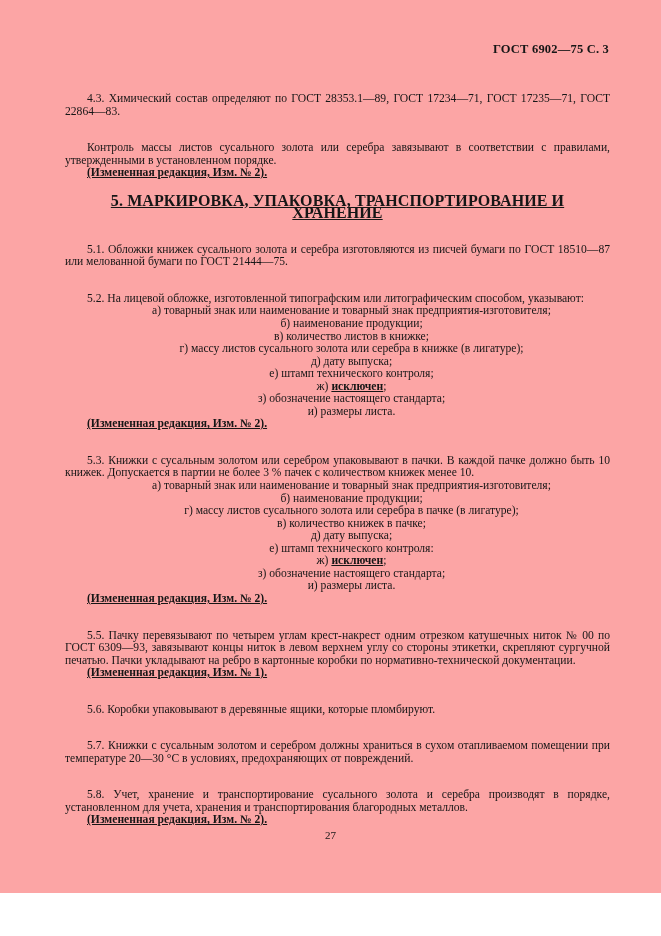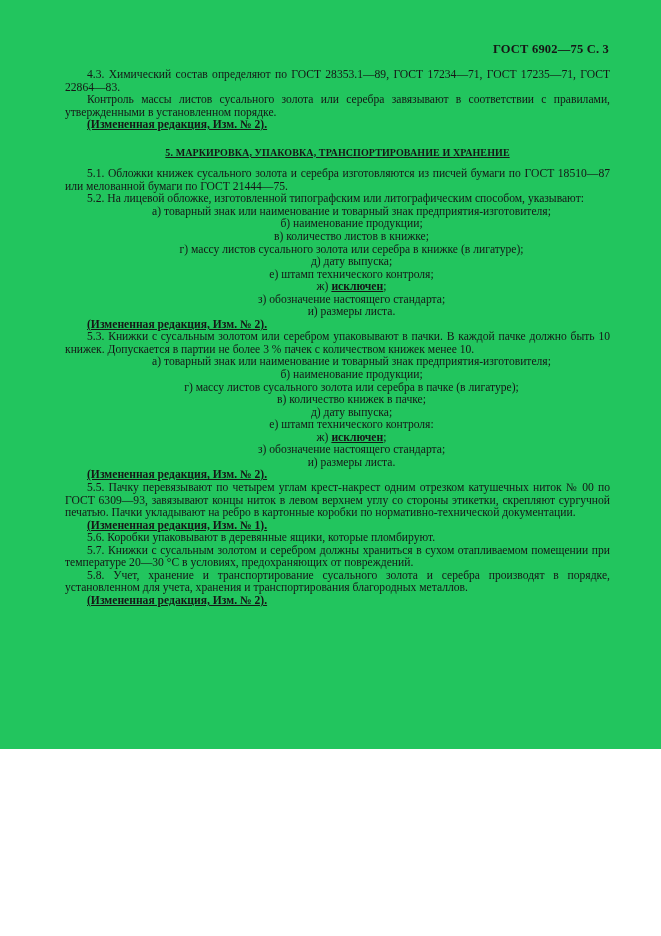--- a/index.html
+++ b/index.html
@@ -1,20 +1,20 @@
 <!DOCTYPE html>
 <html><head>
 <meta charset="utf-8">
 <style>
   html, body { margin: 0; padding: 0; background: #ffffff; }
   .page {
     position: relative;
     width: 661px;
-    height: 749px;
-    background: #22c55e;
+    height: 893px;
+    background: #fca5a5;
     font-family: "Liberation Serif", serif;
     color: #161616;
     overflow: hidden;
   }
   .page-header {
     position: absolute;
     top: 42px;
     right: 52px;
     font-weight: bold;
     font-size: 12.5px;
@@ -26,35 +26,36 @@
     top: 69px;
     left: 65px;
     width: 545px;
     font-size: 11.6px;
     line-height: 12.55px;
   }
   .doc-body p { margin: 0; }
   p.paragraph {
     text-align: justify;
     text-indent: 22px;
+    margin-top: 24px;
   }
   p.note {
     font-weight: bold;
     text-indent: 22px;
   }
   p.list {
     padding-left: 28px;
     text-align: center;
   }
   p.heading {
     font-weight: bold;
     text-align: center;
     text-indent: 0;
     margin: 15px 0 9px 0;
-    font-size: 10px;
+    font-size: 16px;
     letter-spacing: 0.1px;
   }
   .bold { font-weight: bold; text-decoration: underline; }
   .page-footer {
     position: absolute;
     top: 829px;
     left: 0;
     width: 100%;
     text-align: center;
     font-size: 11px;

